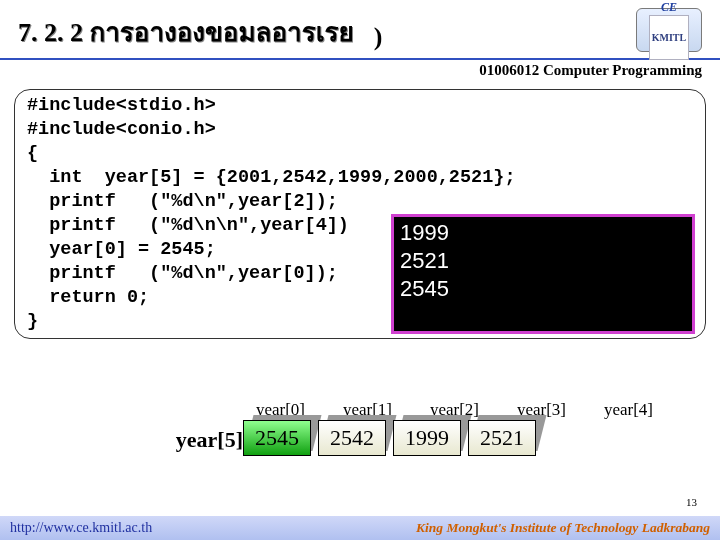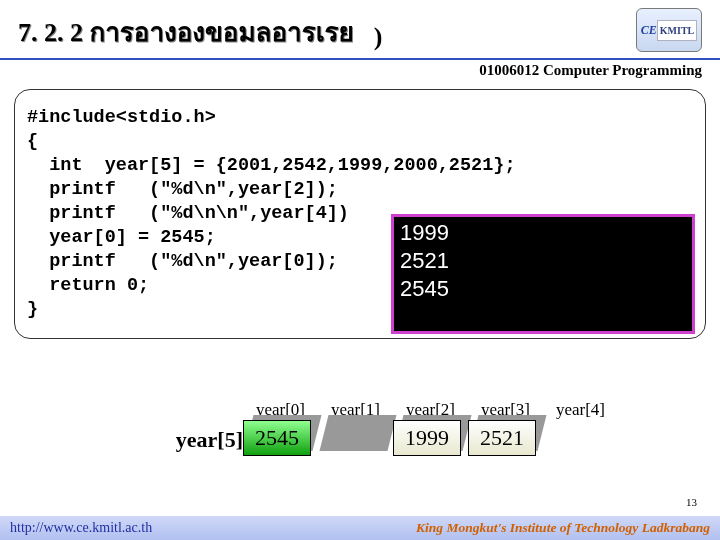--- a/index.html
+++ b/index.html
@@ -1,29 +1,29 @@
 <!DOCTYPE html>
 <html><head>
 <meta charset="utf-8">
 <style>
   * { box-sizing: border-box; margin: 0; padding: 0; }
   body { width: 720px; height: 540px; background: #fff; font-family: "Times New Roman", serif; position: relative; overflow: hidden; }
   .header { border-bottom: 2px solid #3050c0; padding: 8px 18px 6px; display: flex; align-items: flex-end; }
   .title { font-size: 26px; font-weight: bold; color: #000; text-shadow: 1px 1px 0 #888; }
   .paren { font-size: 26px; font-weight: bold; color: #000; margin-left: 20px; }
-  .logo { margin-left: auto; width: 66px; height: 44px; border: 1px solid #7a7a7a; border-radius: 6px; background: linear-gradient(#e8f0ff,#c8d8f0); display: flex; flex-direction: row; align-items: center; justify-content: center; }
+  .logo { margin-left: auto; width: 66px; height: 44px; border: 1px solid #7a7a7a; border-radius: 6px; background: linear-gradient(#e8f0ff,#c8d8f0); display: flex; flex-direction: column; align-items: center; justify-content: center; }
   .logo-top { font-size: 12px; font-weight: bold; color: #2040a0; font-style: italic; }
-  .logo-bot { font-size: 10px; font-weight: bold; color: #304080; background: #fff; padding: 4px 2px; border: 1px solid #b0b0c0; }
+  .logo-bot { font-size: 10px; font-weight: bold; color: #304080; background: #fff; padding: 16px 2px; border: 1px solid #b0b0c0; }
   .subtitle { text-align: right; padding: 2px 18px 0; font-size: 15px; font-weight: bold; font-family: "Times New Roman", serif; }
-  .codebox { margin: 10px 14px 0; border: 1.5px solid #333; border-radius: 16px; padding: 16px 12px; background: #fff; position: relative; overflow: hidden; }
+  .codebox { margin: 10px 14px 0; border: 1.5px solid #333; border-radius: 16px; padding: 4px 12px; background: #fff; position: relative; overflow: hidden; }
   .code { font-family: "Courier New", monospace; font-size: 18.5px; font-weight: bold; line-height: 1.3; white-space: pre; }
   .outbox { position: absolute; right: 10px; top: 124px; width: 304px; height: 120px; background: #000; border: 3px solid #d040d0; padding: 2px 0 0 6px; }
   .outline { font-family: Arial, sans-serif; font-size: 22px; color: #fff; line-height: 1.27; }
   .diagram { position: absolute; left: 168px; top: 400px; width: 540px; }
-  .labels { display: flex; gap: 0; margin-left: 75px; align-items: center; }
+  .labels { display: flex; gap: 12px; margin-left: 75px; align-items: center; }
   .labels span { width: 75px; text-align: center; font-size: 17px; font-family: "Times New Roman", serif; }
   .row { display: flex; align-items: center; }
   .arrlabel { font-weight: bold; font-size: 22px; font-family: "Times New Roman", serif; width: 75px; text-align: right; margin-right: 0; }
   .cells { display: flex; }
   .cell3d { position: relative; width: 75px; height: 40px; margin-right: 0; }
   .cellback { position: absolute; left: 6px; top: -5px; width: 68px; height: 36px; background: #999; transform: skewX(-14deg); }
   .cellfront { position: absolute; left: 0; top: 0; width: 68px; height: 36px; border: 1.5px solid #000; display: flex; align-items: center; justify-content: center; font-size: 22px; font-family: "Times New Roman", serif; }
   .cell-hl .cellfront { background: linear-gradient(#8fff8f,#10a010); }
   .cell-norm .cellfront { background: linear-gradient(#fff,#e8e8d0); }
   .pagenum { position: absolute; right: 23px; bottom: 32px; font-size: 11px; font-family: "Times New Roman", serif; }
@@ -39,20 +39,21 @@
   <span class="paren">)</span>
   <div class="logo">
     <div class="logo-top">CE</div>
     <div class="logo-bot">KMITL</div>
   </div>
 </div>
 <div class="subtitle">01006012 Computer Programming</div>
 
 <div class="codebox">
   <div class="code">#include&lt;stdio.h&gt;</div>
+  <div class="code">#include&lt;conio.h&gt;</div>
   <div class="code">{</div>
   <div class="code">  int  year[5] = {2001,2542,1999,2000,2521};</div>
   <div class="code">  printf   ("%d\n",year[2]);</div>
   <div class="code">  printf   ("%d\n\n",year[4])</div>
   <div class="code">  year[0] = 2545;</div>
   <div class="code">  printf   ("%d\n",year[0]);</div>
   <div class="code">  return 0;</div>
   <div class="code">}</div>
 
   <div class="outbox">
@@ -73,20 +74,21 @@
   </div>
   <div class="row">
     <div class="arrlabel">year[5]</div>
     <div class="cells">
       <div class="cell3d cell-hl">
           <div class="cellback"></div>
           <div class="cellfront">2545</div>
         </div>
       <div class="cell3d cell-norm">
           <div class="cellback"></div>
+          <div class="cellfront">2542</div>
         </div>
       <div class="cell3d cell-norm">
           <div class="cellback"></div>
           <div class="cellfront">1999</div>
         </div>
       <div class="cell3d cell-norm">
           <div class="cellback"></div>
           <div class="cellfront">2521</div>
         </div>
     </div>

